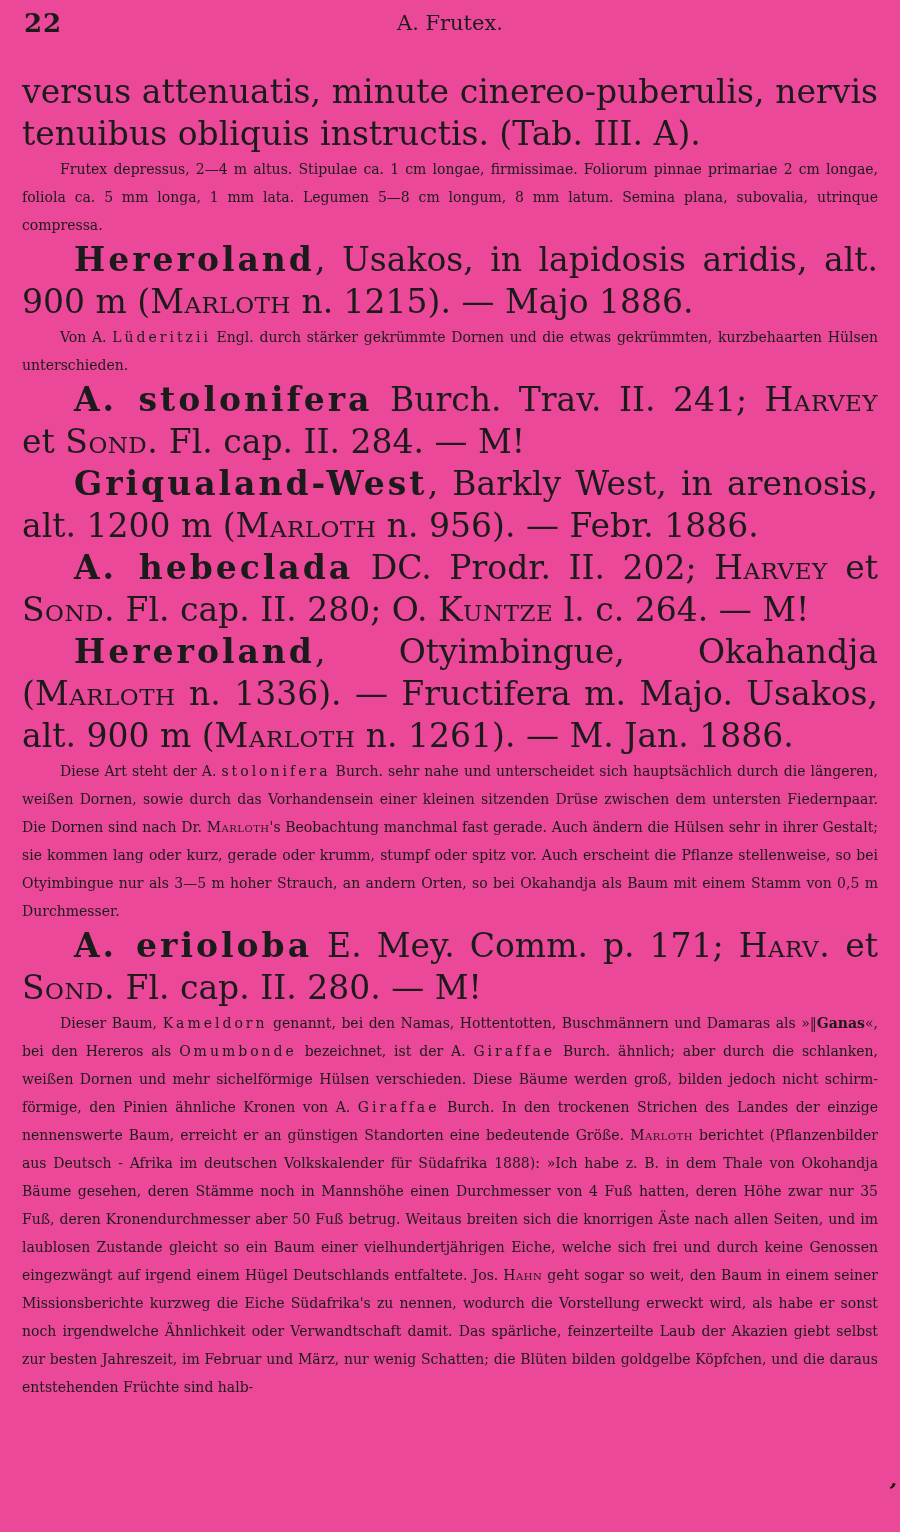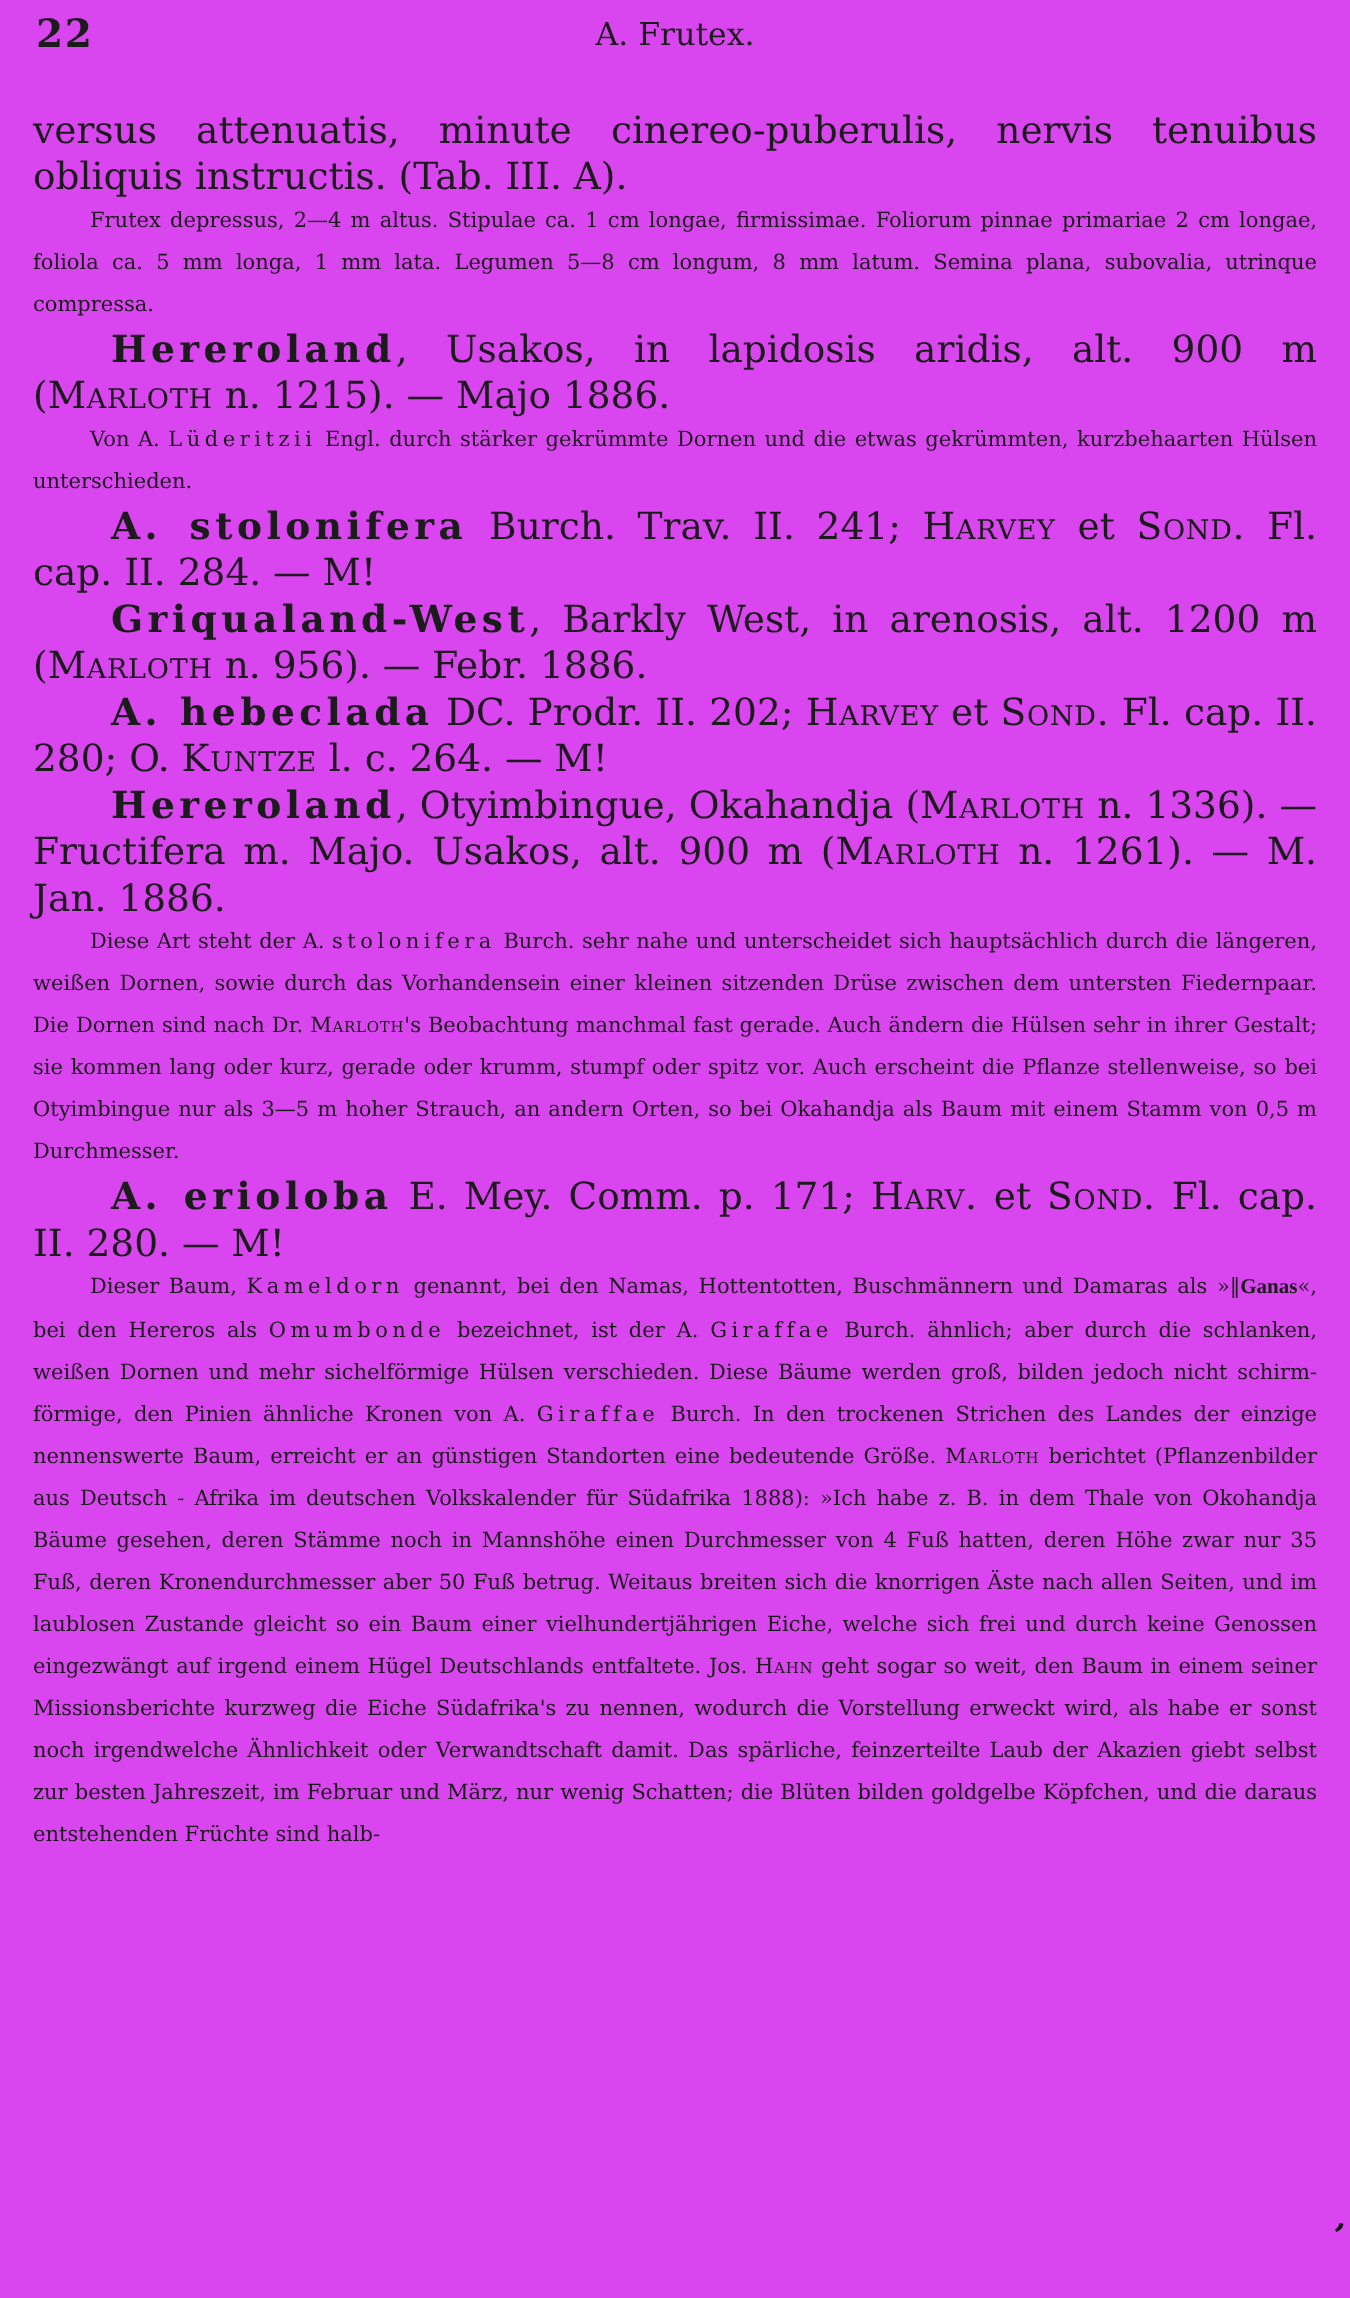--- a/index.html
+++ b/index.html
@@ -4,21 +4,21 @@
 <style>
   html, body {
     margin: 0;
     padding: 0;
     background: #ffffff;
   }
   .page {
     position: relative;
     width: 900px;
     height: 1532px;
-    background: #d946ef;
+    background: #ec4899;
     font-family: "DejaVu Serif", serif;
     color: #1b1b1b;
     box-sizing: border-box;
     padding: 8px 22px 0 22px;
     overflow: hidden;
   }
   .page-header {
     position: relative;
     height: 36px;
   }
@@ -40,29 +40,29 @@
   }
   .page-body {
     margin-top: 27px;
     text-align: justify;
     hyphens: manual;
   }
   p.para {
     margin: 0;
     padding: 0;
   }
-  .lg { font-size: 25px; line-height: 31px; }
+  .lg { font-size: 33px; line-height: 42px; }
   .sm { font-size: 14px; line-height: 28px; }
   .ind-lg { text-indent: 52px; }
   .ind-sm { text-indent: 38px; }
   
   .b-sp { font-weight: bold; letter-spacing: 3px; }
   .sp   { letter-spacing: 3px; }
   .sc   { font-variant: small-caps; letter-spacing: 0.5px; }
-  .b    { font-weight: bold; font-family: Liberation Serif, serif; }
+  .b    { font-weight: bold; }
   .ink-speck {
     position: absolute;
     right: 4px;
     top: 1478px;
     font-size: 22px;
     font-weight: bold;
     color: #111;
     transform: rotate(12deg);
   }
 </style>

